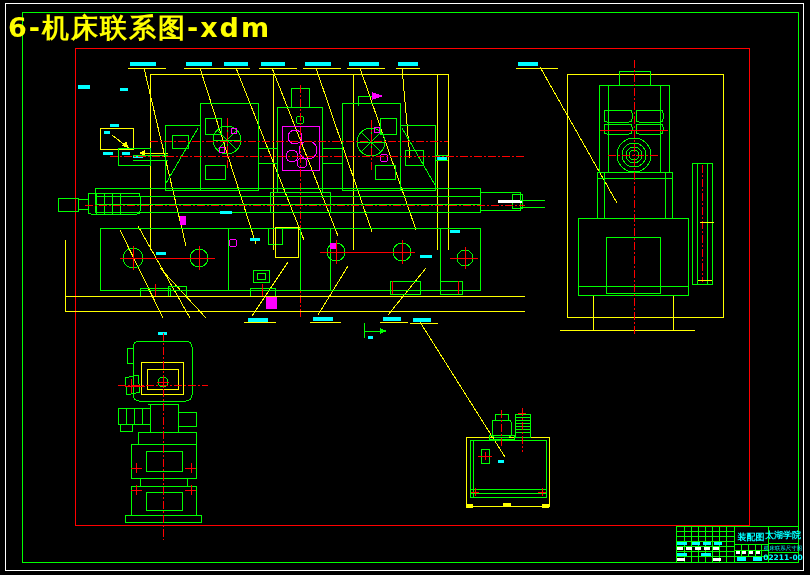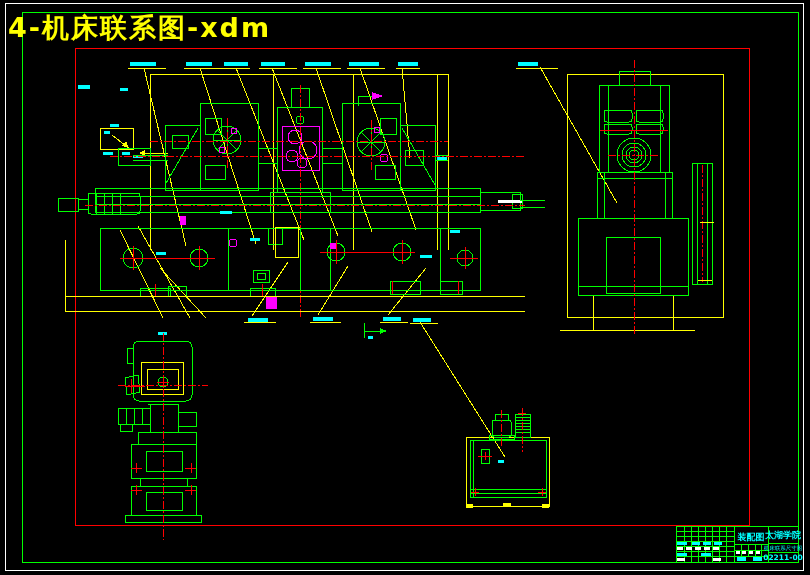--- a/index.html
+++ b/index.html
@@ -20,21 +20,21 @@
   .wbar{fill:#ffffff;}
   .yfill{fill:#ffff00;}
   .mfill{fill:#ff00ff;}
   text.tb{fill:#00ffff;font-family:"DejaVu Sans","Liberation Sans",sans-serif;}
 </style>
 </head>
 <body>
 
 <div id="stage">
 
-  <div id="cad-title">4-机床联系图-xdm</div>
+  <div id="cad-title">6-机床联系图-xdm</div>
 
   <svg width="810" height="575" viewBox="0 0 810 575">
 
     <g>
       <rect class="w" x="5" y="3" width="798" height="567"></rect>
       <rect class="g" x="22" y="12" width="776" height="550"></rect>
       <rect class="r" x="75" y="48" width="674" height="477"></rect>
     </g>
 
     <g>

